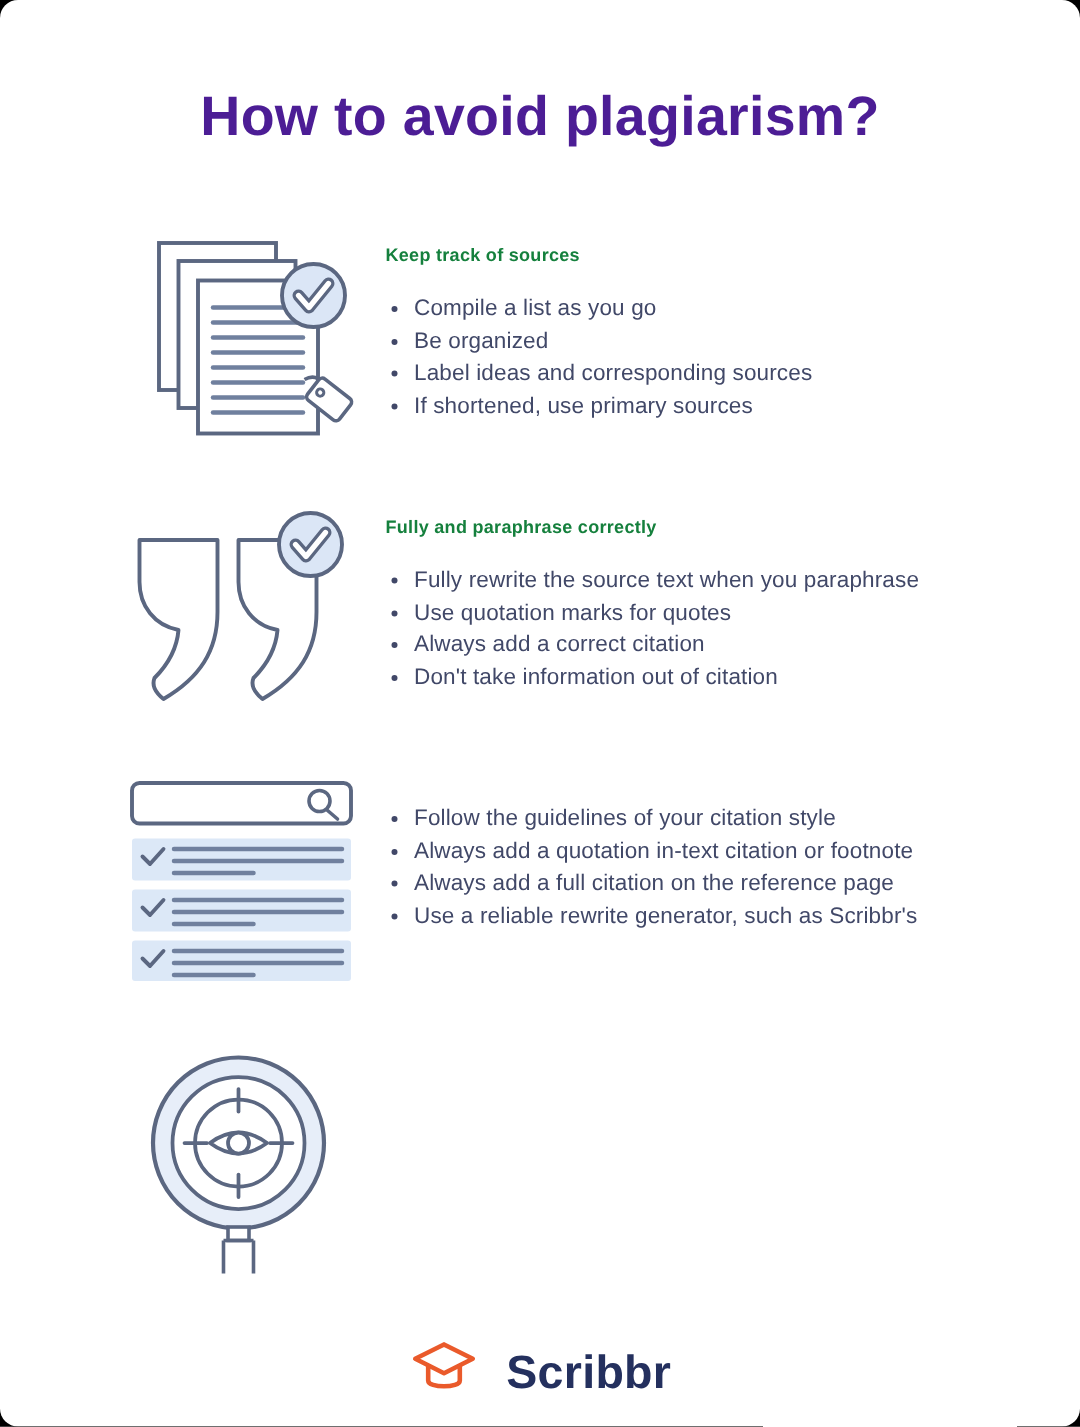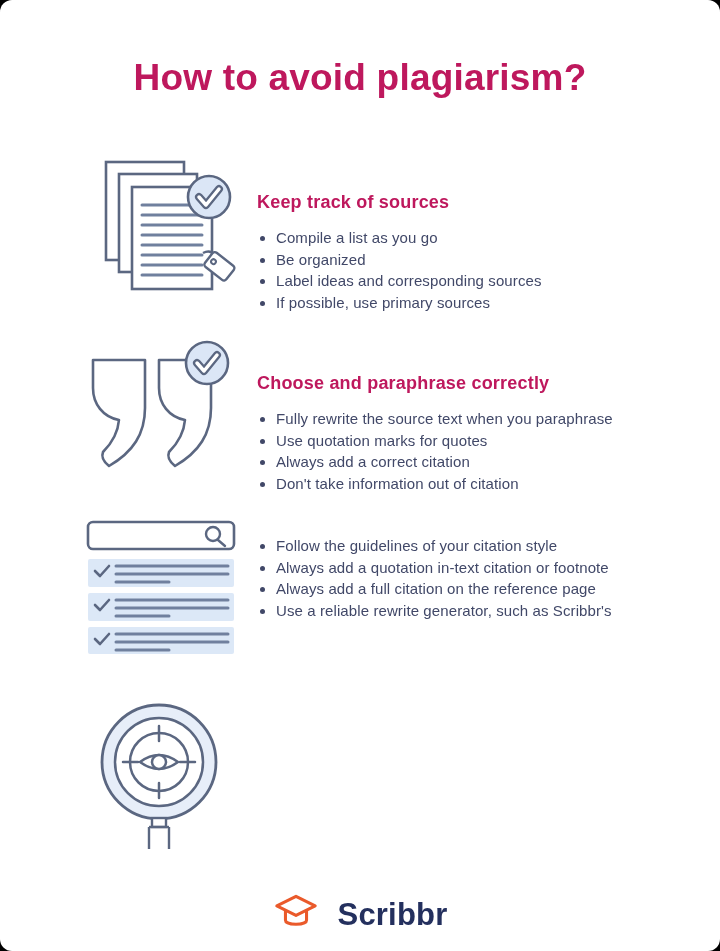--- a/index.html
+++ b/index.html
@@ -14,21 +14,21 @@
     background: #ffffff;
     border-radius: 12px;
     overflow: hidden;
     padding-top: 56px;
   }
   .title {
     text-align: center;
     font-size: 37px;
     font-weight: bold;
     letter-spacing: 0.2px;
-    color: #be185d;
+    color: #4c1d95;
     line-height: 44px;
     margin-bottom: 57px;
   }
   .section {
     display: flex;
     align-items: flex-start;
     padding-left: 85px;
     padding-right: 30px;
     height: 141px;
     margin-bottom: 40px;
@@ -36,26 +36,25 @@
   .section.tall { height: 150px; }
   .icon-col {
     width: 152px;
     flex-shrink: 0;
     margin-right: 20px;
     display: flex;
     justify-content: center;
   }
   .text-col { flex: 1; padding-top: 2px; }
   .section-heading {
-    font-size: 18px;
+    font-size: 12px;
     font-weight: bold;
     letter-spacing: 0.2px;
-    color: #be185d;
+    color: #15803d;
     line-height: 22px;
-    margin-top: 32px;
   }
   .bullet-list {
     margin-top: 14px;
     padding-left: 19px;
     list-style: disc;
   }
   .bullet-list li {
     font-size: 15px;
     color: #414868;
     line-height: 21.5px;
@@ -108,39 +107,39 @@
           <circle cx="127" cy="109" r="2.4" fill="none" stroke="#5b6781" stroke-width="2"></circle>
         </g>
       </svg>
     </div>
     <div class="text-col">
       <h2 class="section-heading">Keep track of sources</h2>
       <ul class="bullet-list">
         <li>Compile a list as you go</li>
         <li>Be organized</li>
         <li>Label ideas and corresponding sources</li>
-        <li>If possible, use primary sources</li>
+        <li>If shortened, use primary sources</li>
       </ul>
     </div>
   </div>
 
   <div class="section">
     <div class="icon-col">
       <svg width="152" height="135" viewBox="0 0 152 135" fill="none">
         <g stroke="#5b6781" stroke-width="2.6" fill="#fff" stroke-linejoin="round">
           <path d="M8 22 H60 V70 C60 96 48 114 24 128 C19 124 16 119 18 114 C28 104 33 94 34 82 C18 79 8 66 8 50 Z"></path>
           <path d="M74 22 H126 V70 C126 96 114 114 90 128 C85 124 82 119 84 114 C94 104 99 94 100 82 C84 79 74 66 74 50 Z"></path>
         </g>
         <circle cx="122" cy="25" r="21" fill="#dbe6f6" stroke="#5b6781" stroke-width="2.6"></circle>
         <path d="M112 25 L119 33 L132 17" stroke="#5b6781" stroke-width="8" stroke-linecap="round" stroke-linejoin="round" fill="none"></path>
         <path d="M112 25 L119 33 L132 17" stroke="#fff" stroke-width="3.5" stroke-linecap="round" stroke-linejoin="round" fill="none"></path>
       </svg>
     </div>
     <div class="text-col">
-      <h2 class="section-heading">Choose and paraphrase correctly</h2>
+      <h2 class="section-heading">Fully and paraphrase correctly</h2>
       <ul class="bullet-list">
         <li>Fully rewrite the source text when you paraphrase</li>
         <li>Use quotation marks for quotes</li>
         <li>Always add a correct citation</li>
         <li>Don't take information out of citation</li>
       </ul>
     </div>
   </div>
 
   <div class="section">

